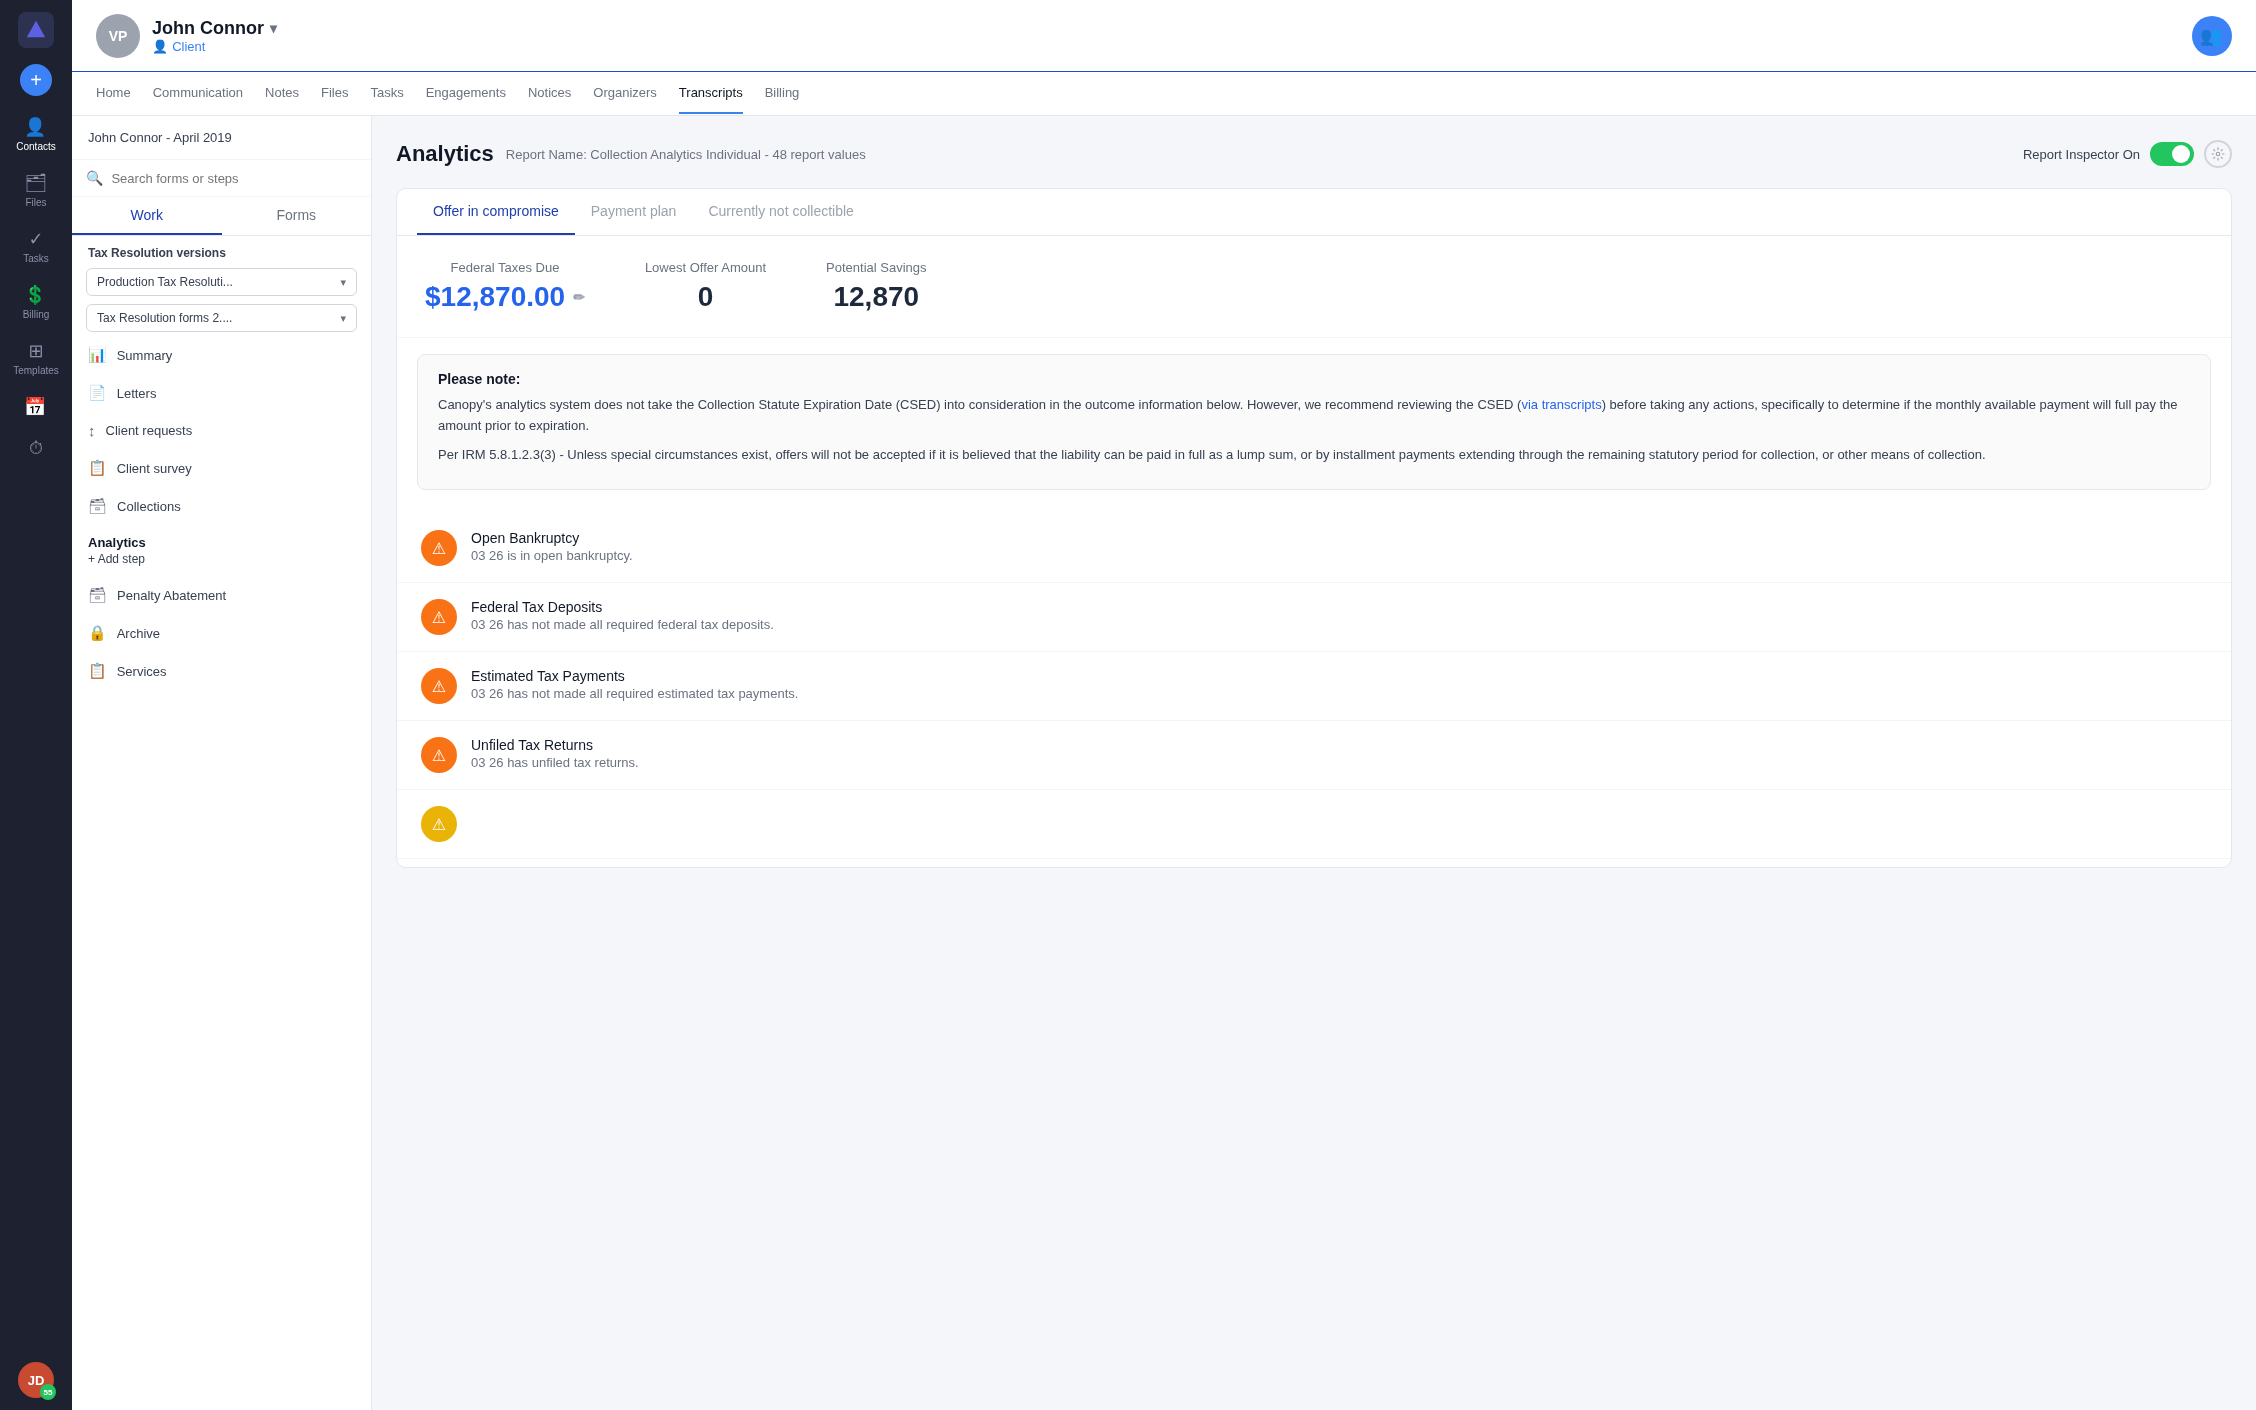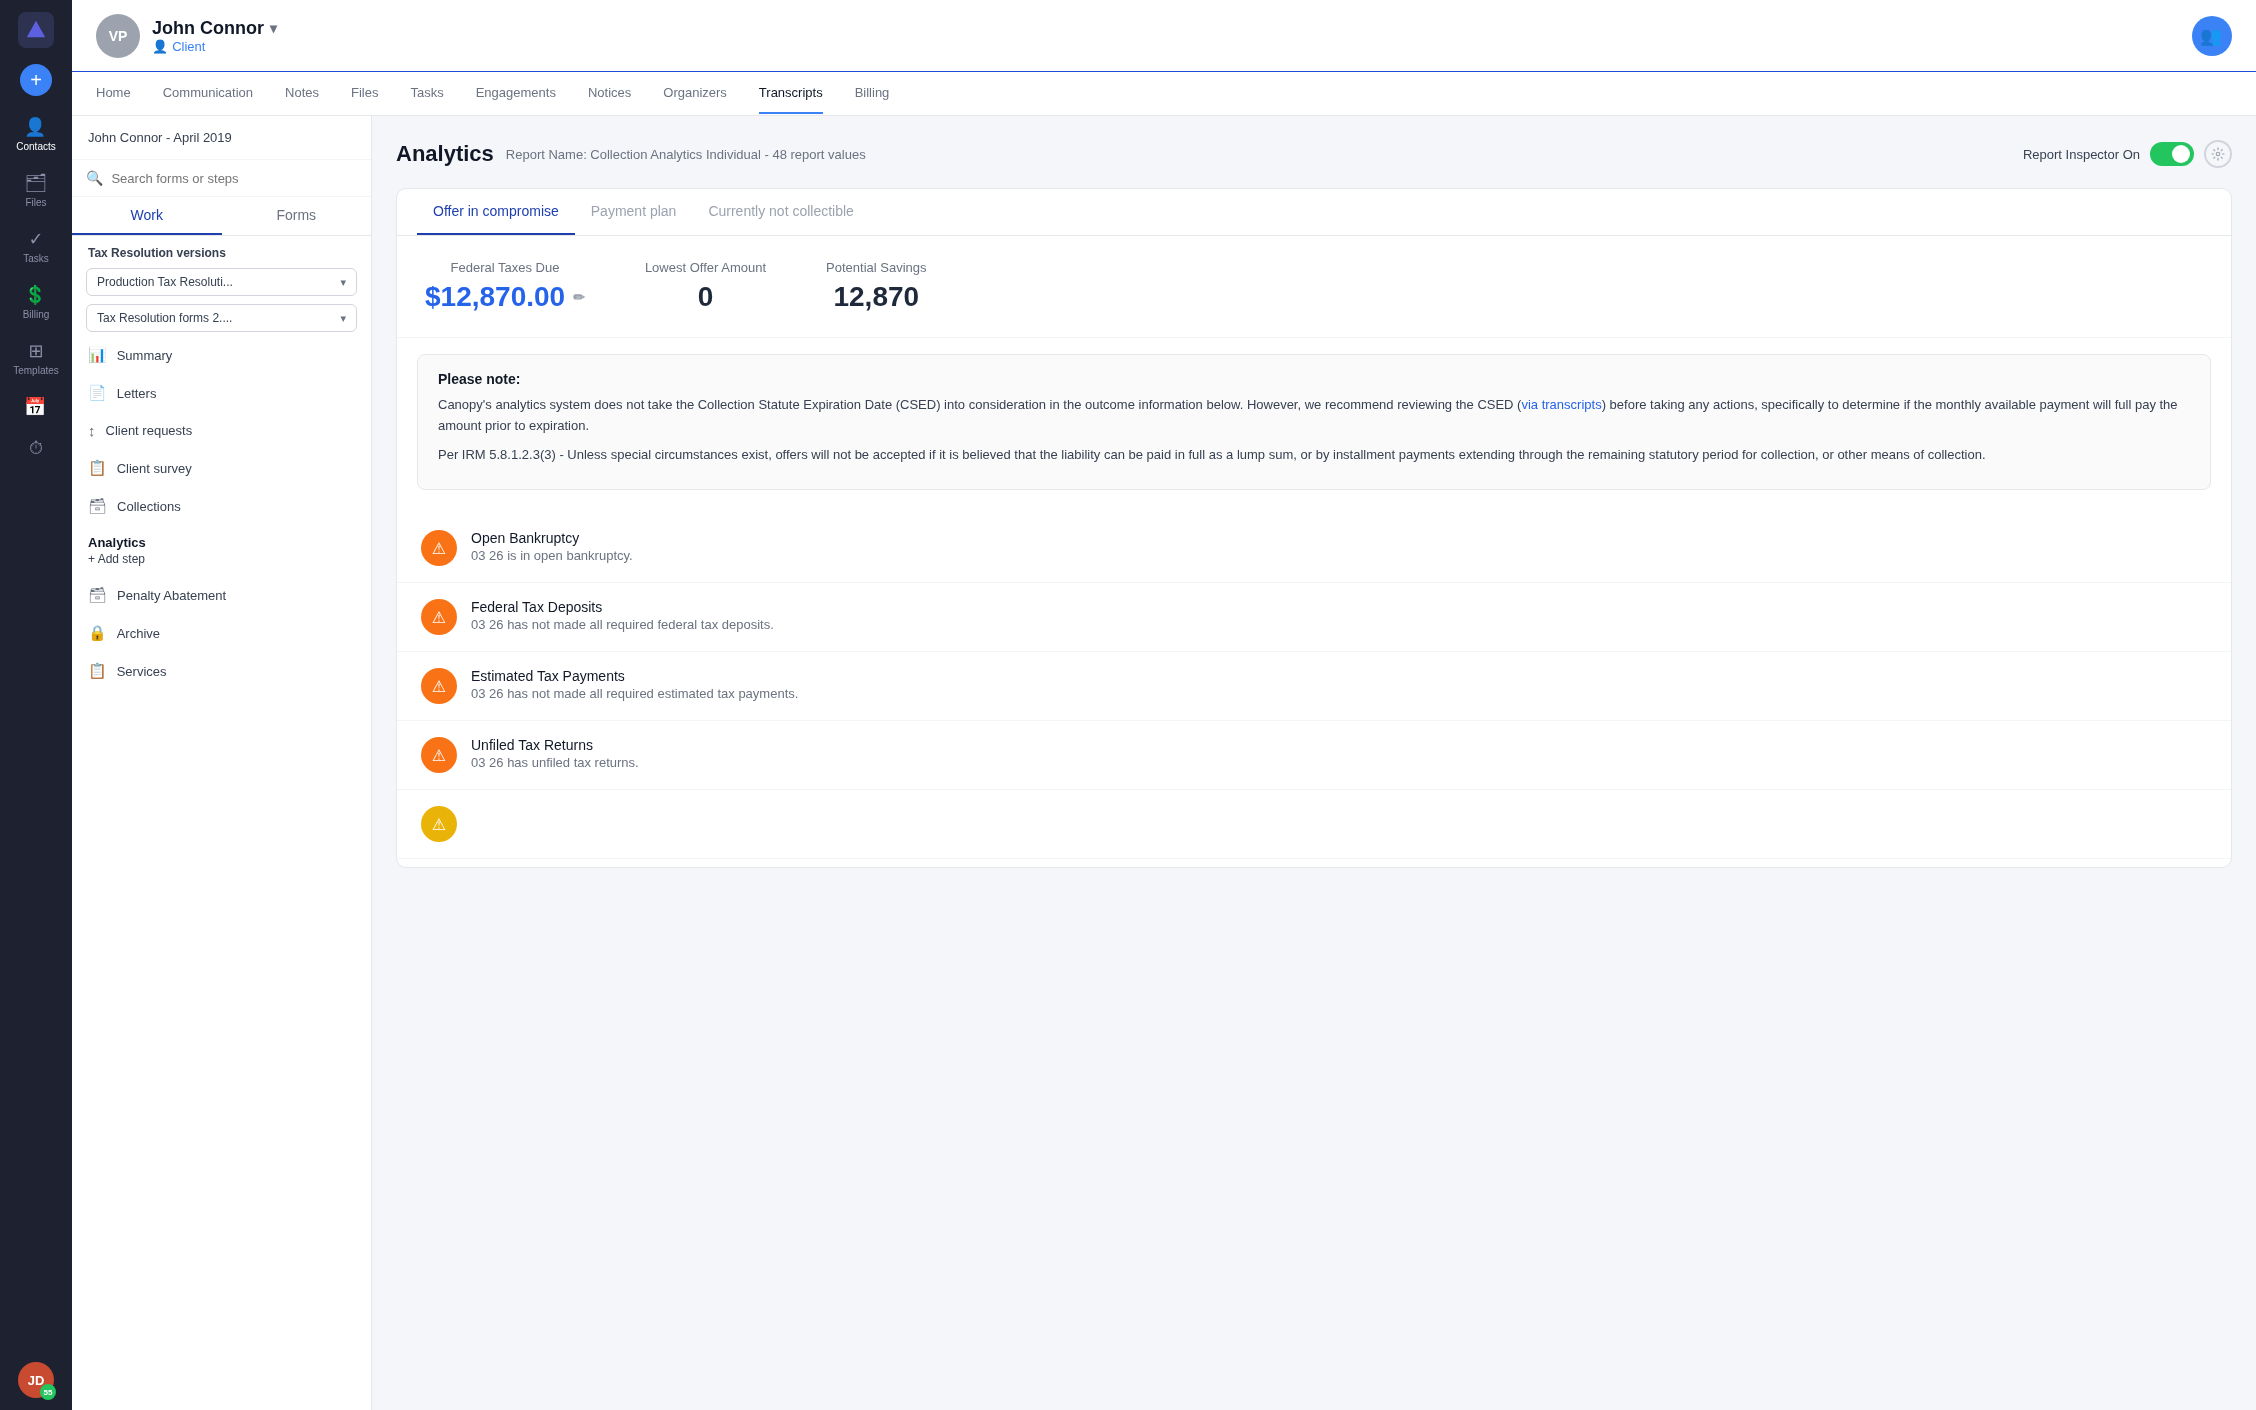--- a/index.html
+++ b/index.html
@@ -108,21 +108,21 @@
 
     
     .sub-nav {
       background: white;
       border-bottom: 1px solid #e5e7eb;
       display: flex;
       align-items: center;
       padding: 0 24px;
       height: 44px;
       flex-shrink: 0;
-      gap: 32px;
+      gap: 22px;
       text-align: right;
     }
     .sub-nav-item {
       font-size: 13px; color: #6b7280;
       cursor: pointer; padding: 12px 0;
       border-bottom: 2px solid transparent;
     }
     .sub-nav-item.active {
       color: #111827; font-weight: 500;
       border-bottom-color: #3b82f6;

